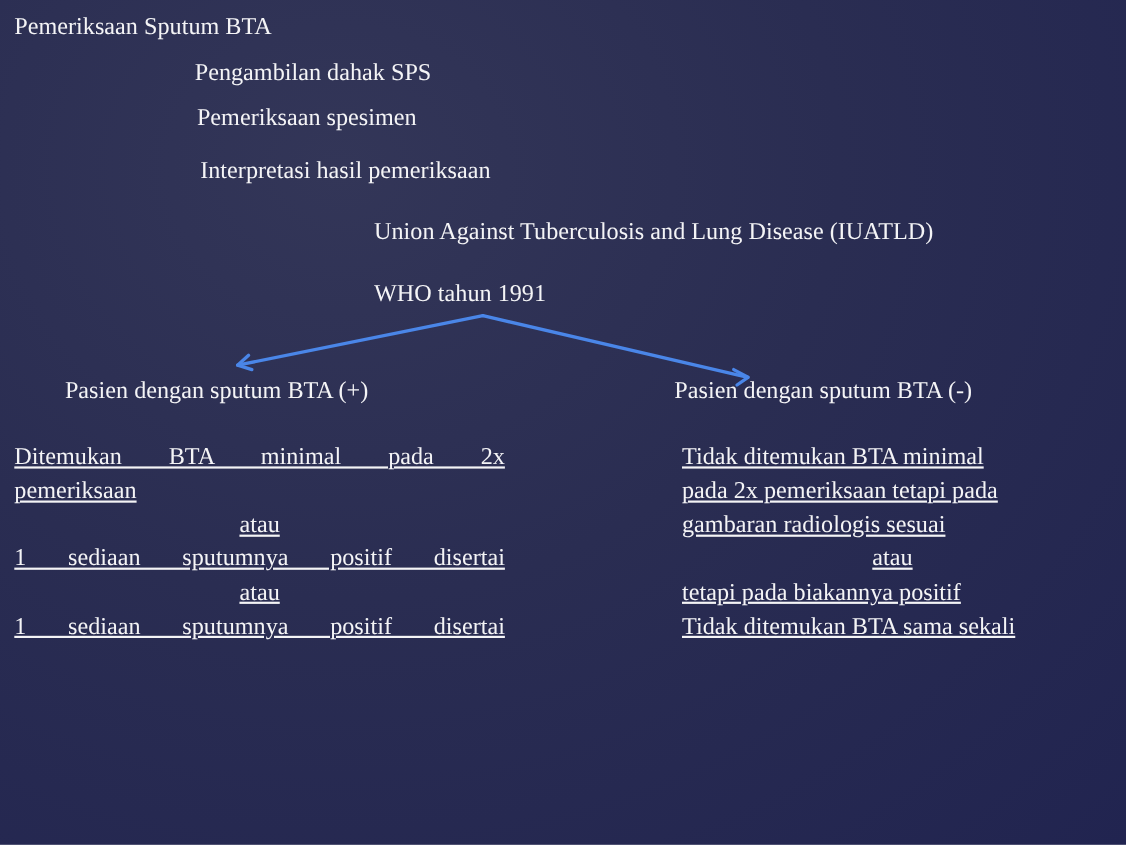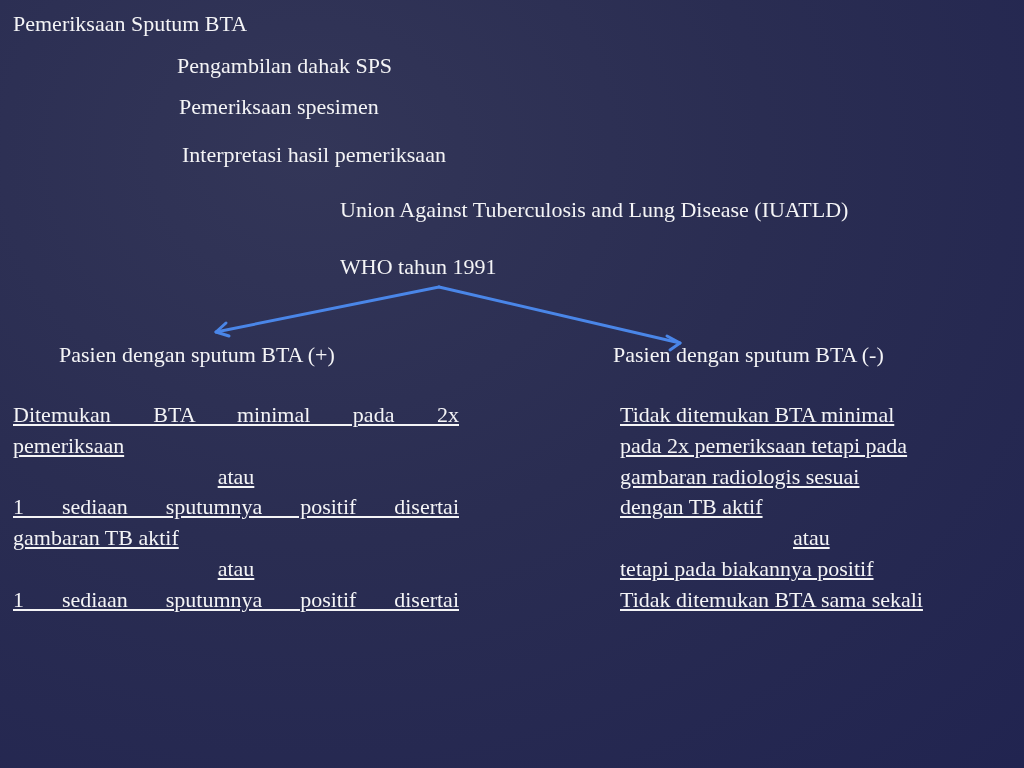--- a/index.html
+++ b/index.html
@@ -41,28 +41,26 @@
   </svg>
 
   <div class="t" style="left:59px; top:342px;">Pasien dengan sputum BTA  (+)</div>
   <div class="t" style="left:613px; top:342px;">Pasien dengan sputum BTA (-)</div>
 
   <div class="block" style="left:13px; top:400px; width:446px;">
     <span class="line justify">Ditemukan BTA minimal pada 2x</span>
     <span class="line left">pemeriksaan</span>
     <span class="line center">atau</span>
     <span class="line justify">1 sediaan sputumnya positif disertai</span>
-    <span class="line left">gambaran TB aktif</span>
     <span class="line center">atau</span>
     <span class="line justify">1 sediaan sputumnya positif disertai</span>
   </div>
 
   <div class="block" style="left:620px; top:400px; width:400px;">
     <span class="line left">Tidak ditemukan BTA minimal</span>
     <span class="line left">pada 2x pemeriksaan tetapi pada</span>
     <span class="line left">gambaran radiologis sesuai</span>
-    <span class="line left">dengan TB aktif</span>
     <span class="line left" style="padding-left:173px;">atau</span>
     <span class="line left">tetapi pada biakannya positif</span>
     <span class="line left">Tidak ditemukan BTA sama sekali</span>
   </div>
 
 </div>
 
 </body></html>

